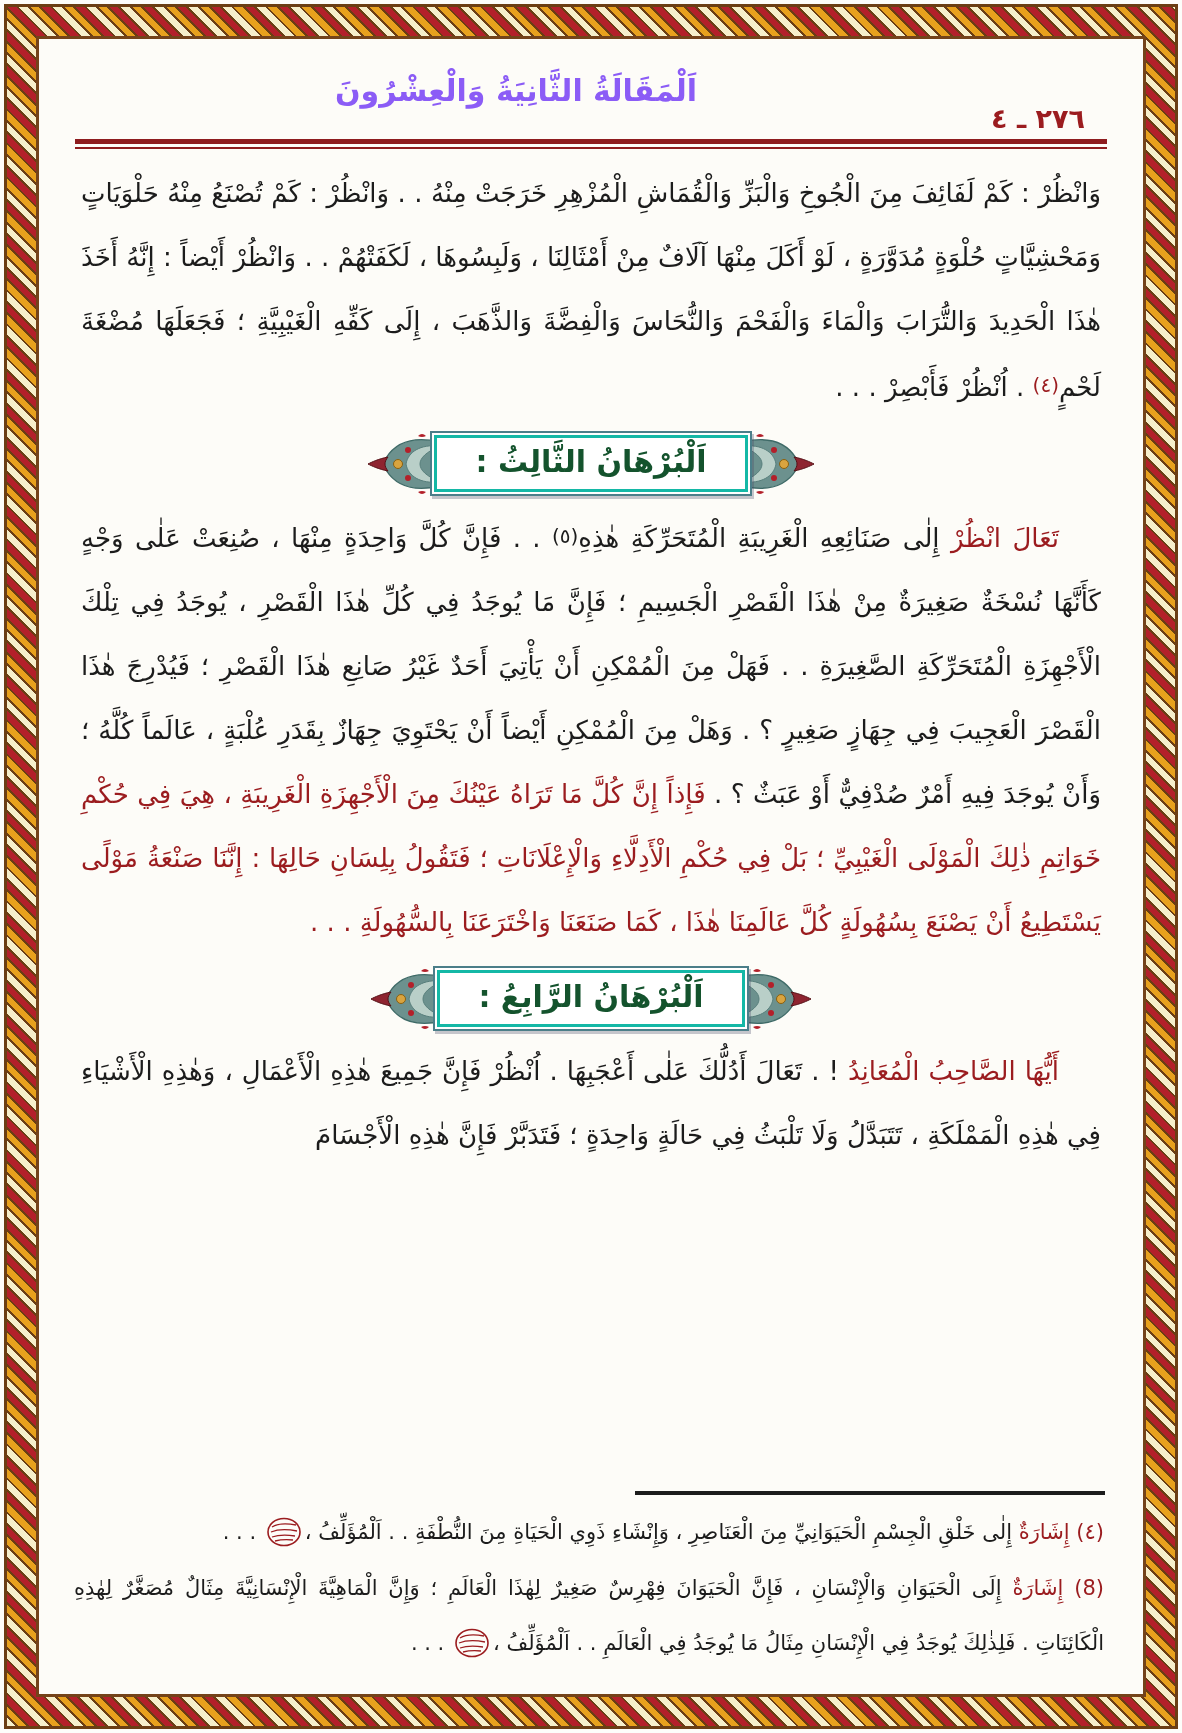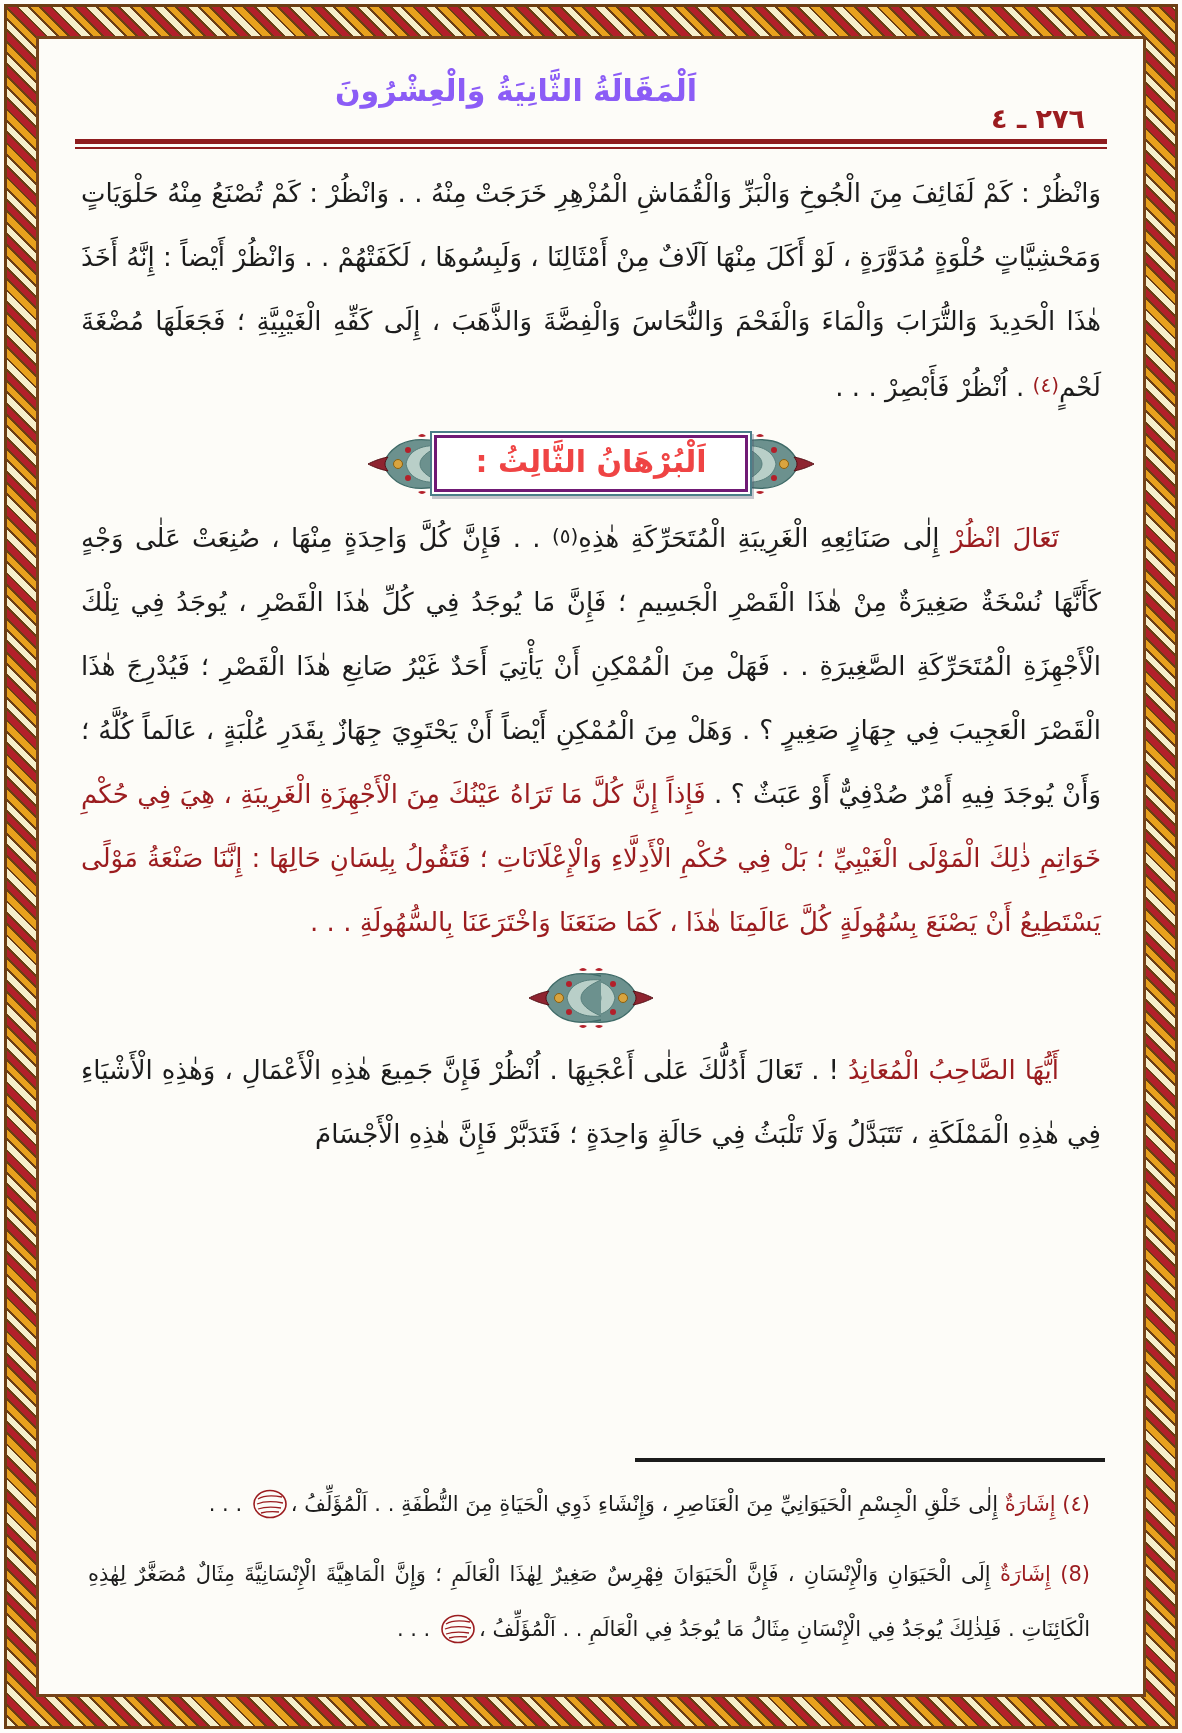--- a/index.html
+++ b/index.html
@@ -30,40 +30,40 @@
     font-size:27px; font-weight:bold; color:#9b1c1f; letter-spacing:3px; direction:rtl;margin-top:20px;
   }
   .page-title {
     position:absolute; top:12px; left:0; right:150px; text-align:center;
     font-size:30px; font-weight:bold; color:#8b5cf6;
   }
   .rule-thick { height:5px; background:#8e1c1f; margin:8px 2px 0; }
   .rule-thin  { height:2px; background:#8e1c1f; margin:3px 2px 0; }
 
   
-  p { margin:15px; }
+  p { margin:1px; }
   .body-text {
     font-size:26px; line-height:64px; text-align:justify;
     color:#1c1c1c; margin:0 8px;
   }
   .p-first { margin-top:12px; }
   .indent { text-indent:42px; }
   .red { color:#9b1c1f; }
   .fn-marker { font-size:20px; vertical-align:4px; }
 
   
   .ornate-heading { display:flex; justify-content:center; align-items:center; margin:12px 0 8px; }
   .h-box {
     position:relative; z-index:1; background:#ffffff;
     border:2px solid #4b7e89; padding:2px;
     box-shadow:2px 3px 0 rgba(70,70,100,.3);
   }
   .h-box-inner {
-    border:3px solid #701a75; padding:6px 38px 10px;
-    font-size:30px; font-weight:bold; color:#ef4444; white-space:nowrap;
+    border:3px solid #14b8a6; padding:6px 38px 10px;
+    font-size:30px; font-weight:bold; color:#14532d; white-space:nowrap;
   }
   .ornament { width:72px; height:64px; flex:0 0 auto; position:relative; z-index:0; }
   .orn-first { margin-left:-10px; transform:scaleX(-1); }
   .orn-last  { margin-right:-10px; }
 
   
   .footnotes { position:absolute; left:34px; right:38px; bottom:22px; direction:rtl; }
   .fn-rule { width:470px; height:4px; background:#1c1c1c; margin:0 0 10px auto; }
   .fn { font-size:21px; line-height:55px; text-align:justify; color:#1c1c1c; }
   .seal { width:36px; height:30px; vertical-align:-8px; margin:0 3px; }
@@ -119,20 +119,23 @@
         <svg class="ornament orn-first" viewBox="0 0 72 64" aria-hidden="true">
           <path d="M72 10 C46 4 28 10 18 26 C14 29 14 35 18 38 C28 54 46 60 72 54" fill="#6c918e" stroke="#3e6a67" stroke-width="1.4"></path>
           <path d="M72 14 C52 12 40 20 38 32 C40 44 52 52 72 50 C58 44 52 38 52 32 C52 26 58 20 72 14 Z" fill="#b9cfc8" stroke="#587f7c" stroke-width="1"></path>
           <path d="M20 25 C10 27 4 30 0 32 C4 34 10 37 20 39 C16 34 16 30 20 25 Z" fill="#8e2430" stroke="#551016" stroke-width="1"></path>
           <circle cx="30" cy="32" r="4.5" fill="#d9a43f" stroke="#8a6010" stroke-width="1"></circle>
           <circle cx="40" cy="18" r="3" fill="#b3202a"></circle>
           <circle cx="40" cy="46" r="3" fill="#b3202a"></circle>
           <path d="M50 4 q4 -4 8 0 q-4 2 -8 0 Z" fill="#b3202a"></path>
           <path d="M50 60 q4 4 8 0 q-4 -2 -8 0 Z" fill="#b3202a"></path>
         </svg>
+        <div class="h-box">
+          <div class="h-box-inner">اَلْبُرْهَانُ الرَّابِعُ :</div>
+        </div>
         <svg class="ornament orn-last" viewBox="0 0 72 64" aria-hidden="true">
           <path d="M72 10 C46 4 28 10 18 26 C14 29 14 35 18 38 C28 54 46 60 72 54" fill="#6c918e" stroke="#3e6a67" stroke-width="1.4"></path>
           <path d="M72 14 C52 12 40 20 38 32 C40 44 52 52 72 50 C58 44 52 38 52 32 C52 26 58 20 72 14 Z" fill="#b9cfc8" stroke="#587f7c" stroke-width="1"></path>
           <path d="M20 25 C10 27 4 30 0 32 C4 34 10 37 20 39 C16 34 16 30 20 25 Z" fill="#8e2430" stroke="#551016" stroke-width="1"></path>
           <circle cx="30" cy="32" r="4.5" fill="#d9a43f" stroke="#8a6010" stroke-width="1"></circle>
           <circle cx="40" cy="18" r="3" fill="#b3202a"></circle>
           <circle cx="40" cy="46" r="3" fill="#b3202a"></circle>
           <path d="M50 4 q4 -4 8 0 q-4 2 -8 0 Z" fill="#b3202a"></path>
           <path d="M50 60 q4 4 8 0 q-4 -2 -8 0 Z" fill="#b3202a"></path>
         </svg>

